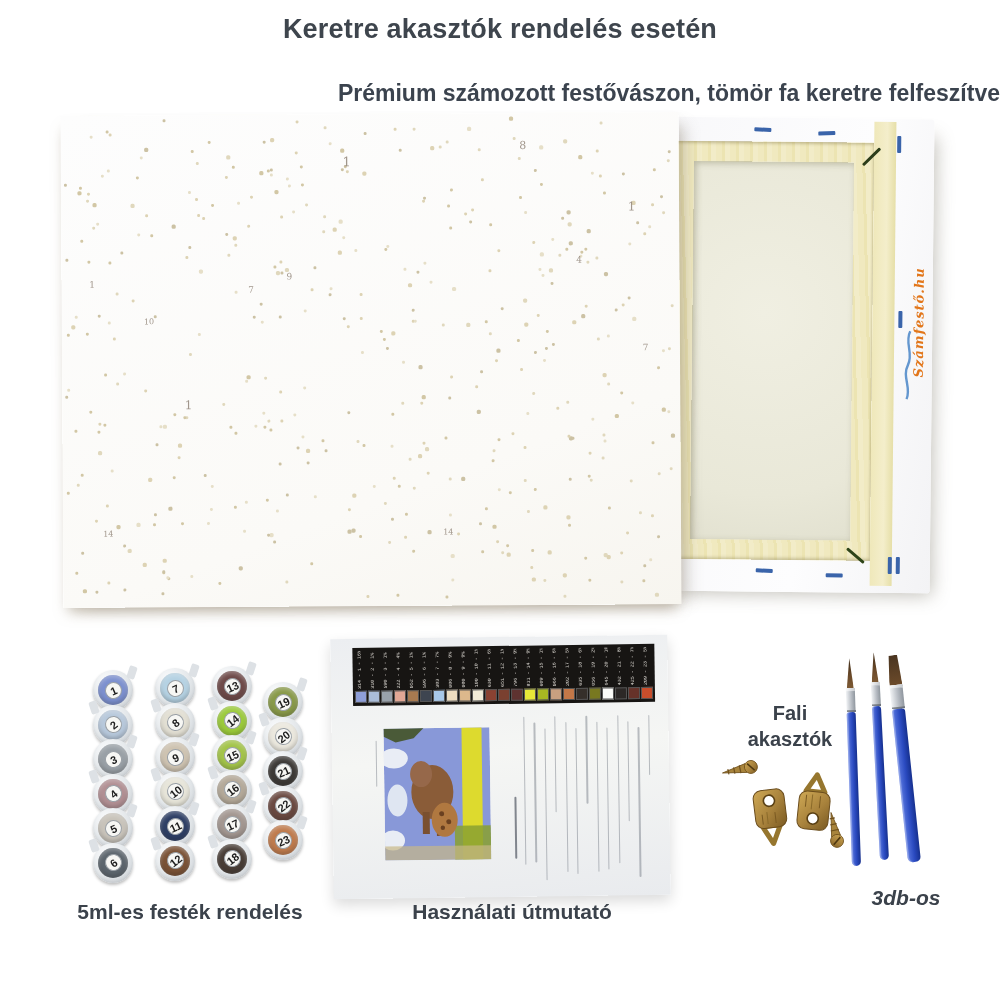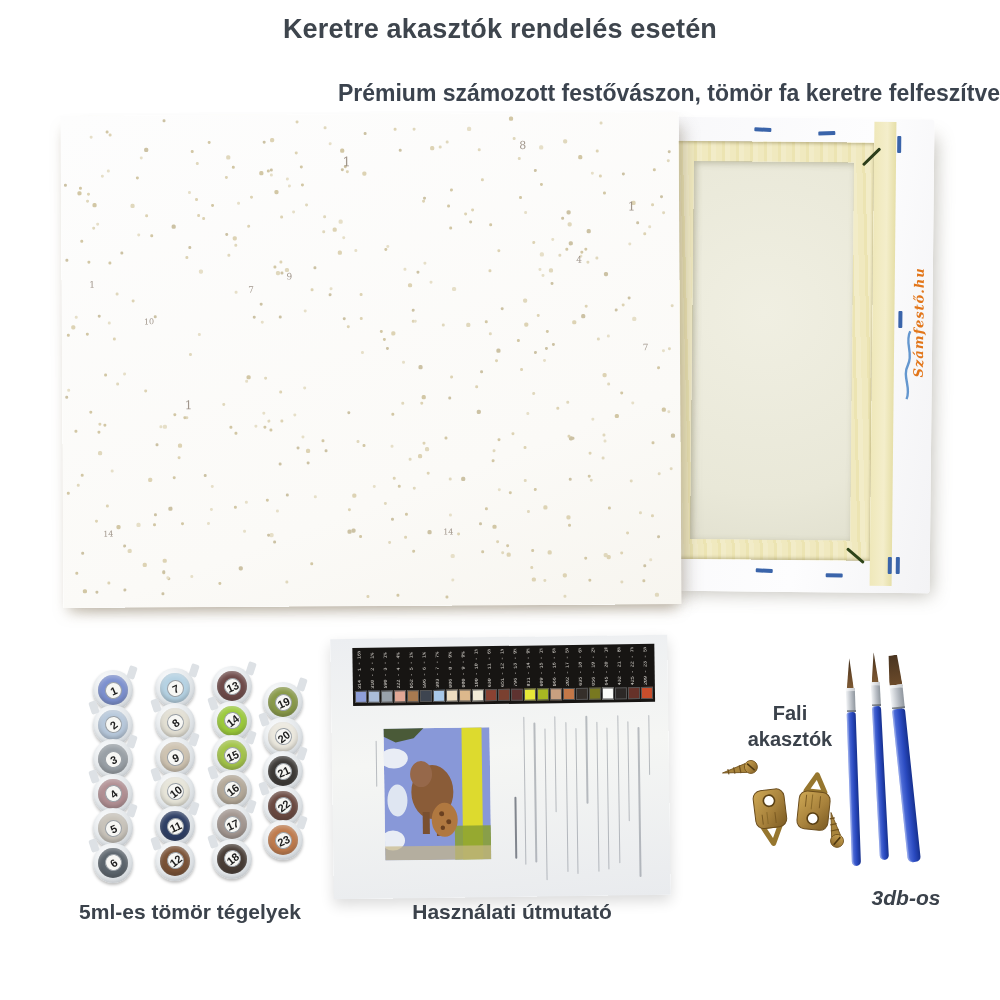--- a/index.html
+++ b/index.html
@@ -422,21 +422,21 @@
       <div class="ferrule"></div>
       <div class="handle"></div>
     </div>
     <div class="brush" style="left:908px;top:654px;width:13px;transform:rotate(-6deg);">
       <div class="bristle flat"></div>
       <div class="ferrule"></div>
       <div class="handle"></div>
     </div>
   </div>
 
-  <div class="caption" style="left:40px;top:898px;width:300px;">5ml-es tömör tégelyek</div>
+  <div class="caption" style="left:40px;top:898px;width:300px;">5ml-es festék rendelés</div>
   <div class="caption" style="left:722px;top:700px;width:136px;font-size:20px;">
     <span style="display:block;">Fali</span>
     <span style="display:block;">akasztók</span>
   </div>
   <div class="caption" style="left:362px;top:898px;width:300px;">Használati útmutató</div>
   <div class="caption" style="left:818px;top:884px;width:176px;">
     <span style="display:block;font-style:italic;">3db-os</span>
   </div>
 
 </div>

